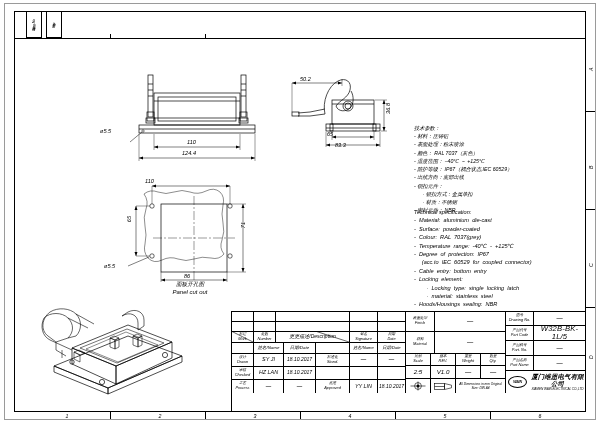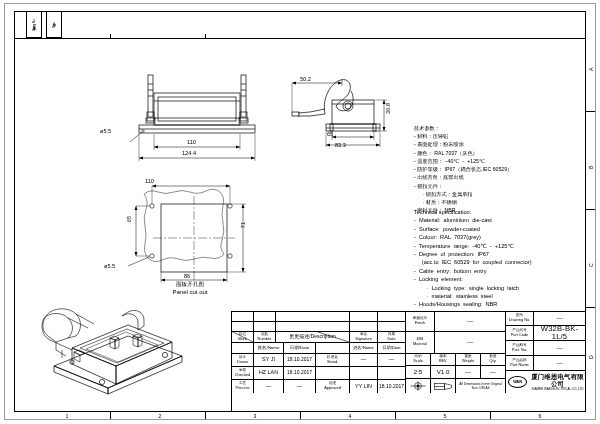--- a/index.html
+++ b/index.html
@@ -1,18 +1,18 @@
 <!DOCTYPE html>
 <html><head>
 <meta charset="utf-8">
 <style>
   html,body{margin:0;padding:0;background:#ffffff;}
   body{width:600px;height:424px;overflow:hidden;
        font-family:"Liberation Sans","DejaVu Sans",sans-serif;color:#000;}
-  #sheet{position:relative;width:600px;height:424px;background:#fff;}
+  #sheet{position:relative;width:600px;height:424px;background:#fff;font-style:italic;}
 
   .abs{position:absolute;}
   .ln{position:absolute;background:#000;}
   .hl{height:1px;}
   .vl{width:1px;}
 
   
   #outer-frame{position:absolute;left:4px;top:3px;width:592px;height:417px;
                border:1px solid #9a9a9a;box-sizing:border-box;}
   #inner-frame{position:absolute;left:14px;top:11px;width:572px;height:401px;

